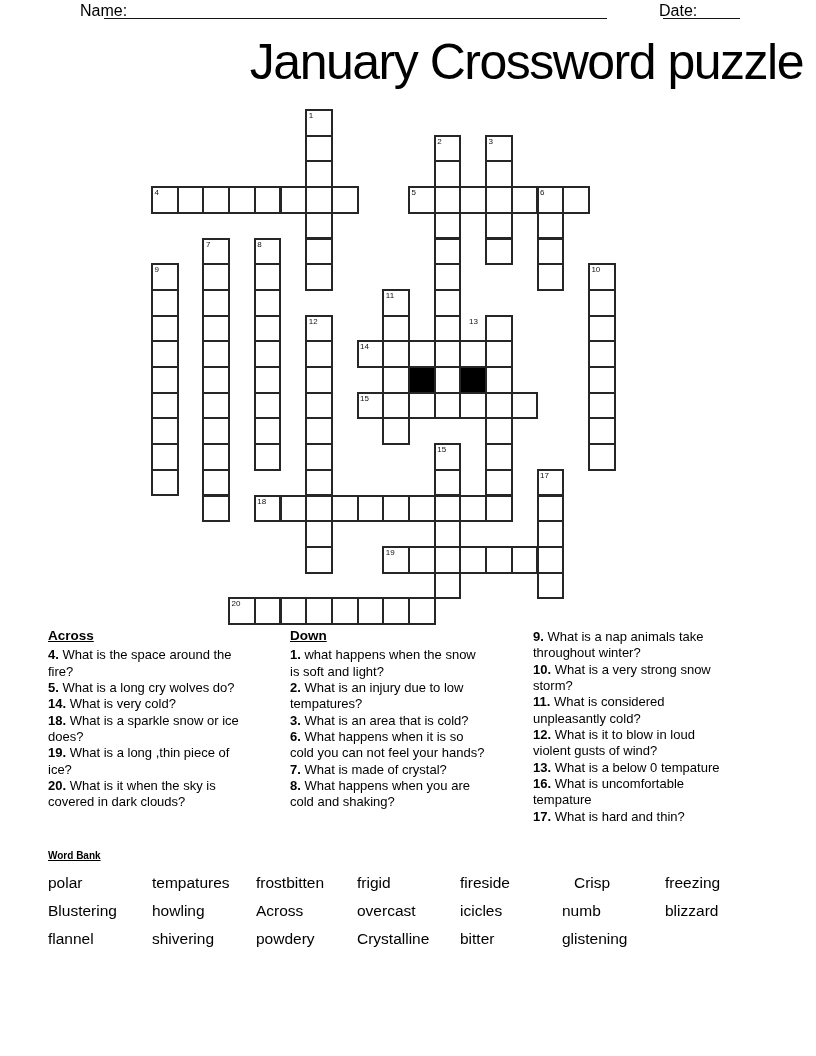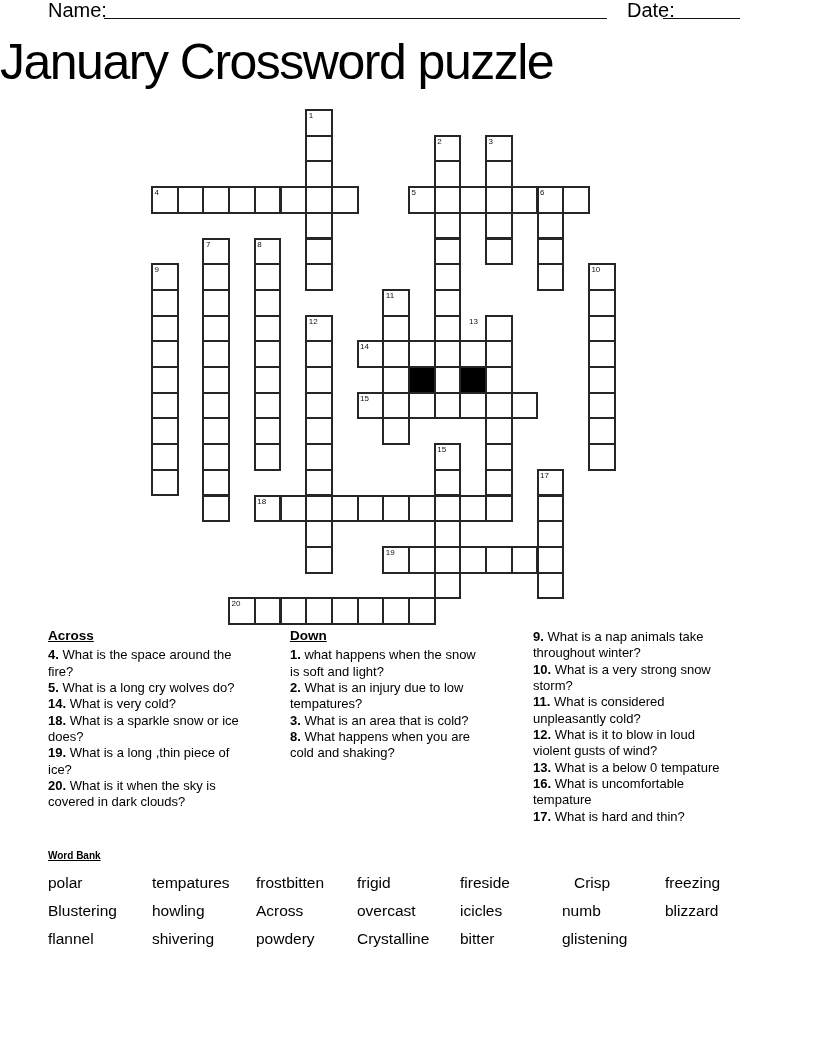--- a/index.html
+++ b/index.html
@@ -3,26 +3,26 @@
 <meta charset="utf-8">
 <style>
   html,body { margin:0; padding:0; background:#fff; }
   .page {
     position:relative; width:816px; height:1056px; background:#fff;
     font-family:"Liberation Sans", sans-serif; color:#000; overflow:hidden;
   }
   .abs { position:absolute; }
 
   
-  .hdr-label { font-size:20px; line-height:17px; }
+  .hdr-label { font-size:16px; line-height:17px;margin-left:32px; }
   .fill-line { border-bottom:1.5px solid #141414; }
 
   
   .title {
-    left:0; right:13px; top:33px; text-align:left;
+    left:0; right:13px; top:33px; text-align:right;
     font-size:50px; letter-spacing:-1.5px; font-weight:400; line-height:58px;
   }
 
   
   .grid { left:151px; top:109px; width:466px; height:517px; }
   .cell {
     position:absolute; width:27.7px; height:27.7px; box-sizing:border-box;
     border:2px solid #262626; background:#ffffff;
   }
   .cell.black { background:#000000; }
@@ -235,20 +235,23 @@
 covered in dark clouds?</span></div>
     </div>
 
   <div class="clue-col" id="clue-col-2" style="left:290px; top:628px; width:242px;">
     <div class="clue-heading">Down</div>
   <div class="clue"><b>1.</b> <span>what happens when the snow
 is soft and light?</span></div>
       <div class="clue"><b>2.</b> <span>What is an injury due to low
 tempatures?</span></div>
       <div class="clue"><b>3.</b> <span>What is an area that is cold?</span></div>
+      <div class="clue"><b>6.</b> <span>What happens when it is so
+cold you can not feel your hands?</span></div>
+      <div class="clue"><b>7.</b> <span>What is made of crystal?</span></div>
       <div class="clue"><b>8.</b> <span>What happens when you are
 cold and shaking?</span></div>
     </div>
 
   <div class="clue-col" id="clue-col-3" style="left:533px; top:629px; width:252px;">
       <div class="clue"><b>9.</b> <span>What is a nap animals take
 throughout winter?</span></div>
       <div class="clue"><b>10.</b> <span>What is a very strong snow
 storm?</span></div>
       <div class="clue"><b>11.</b> <span>What is considered

